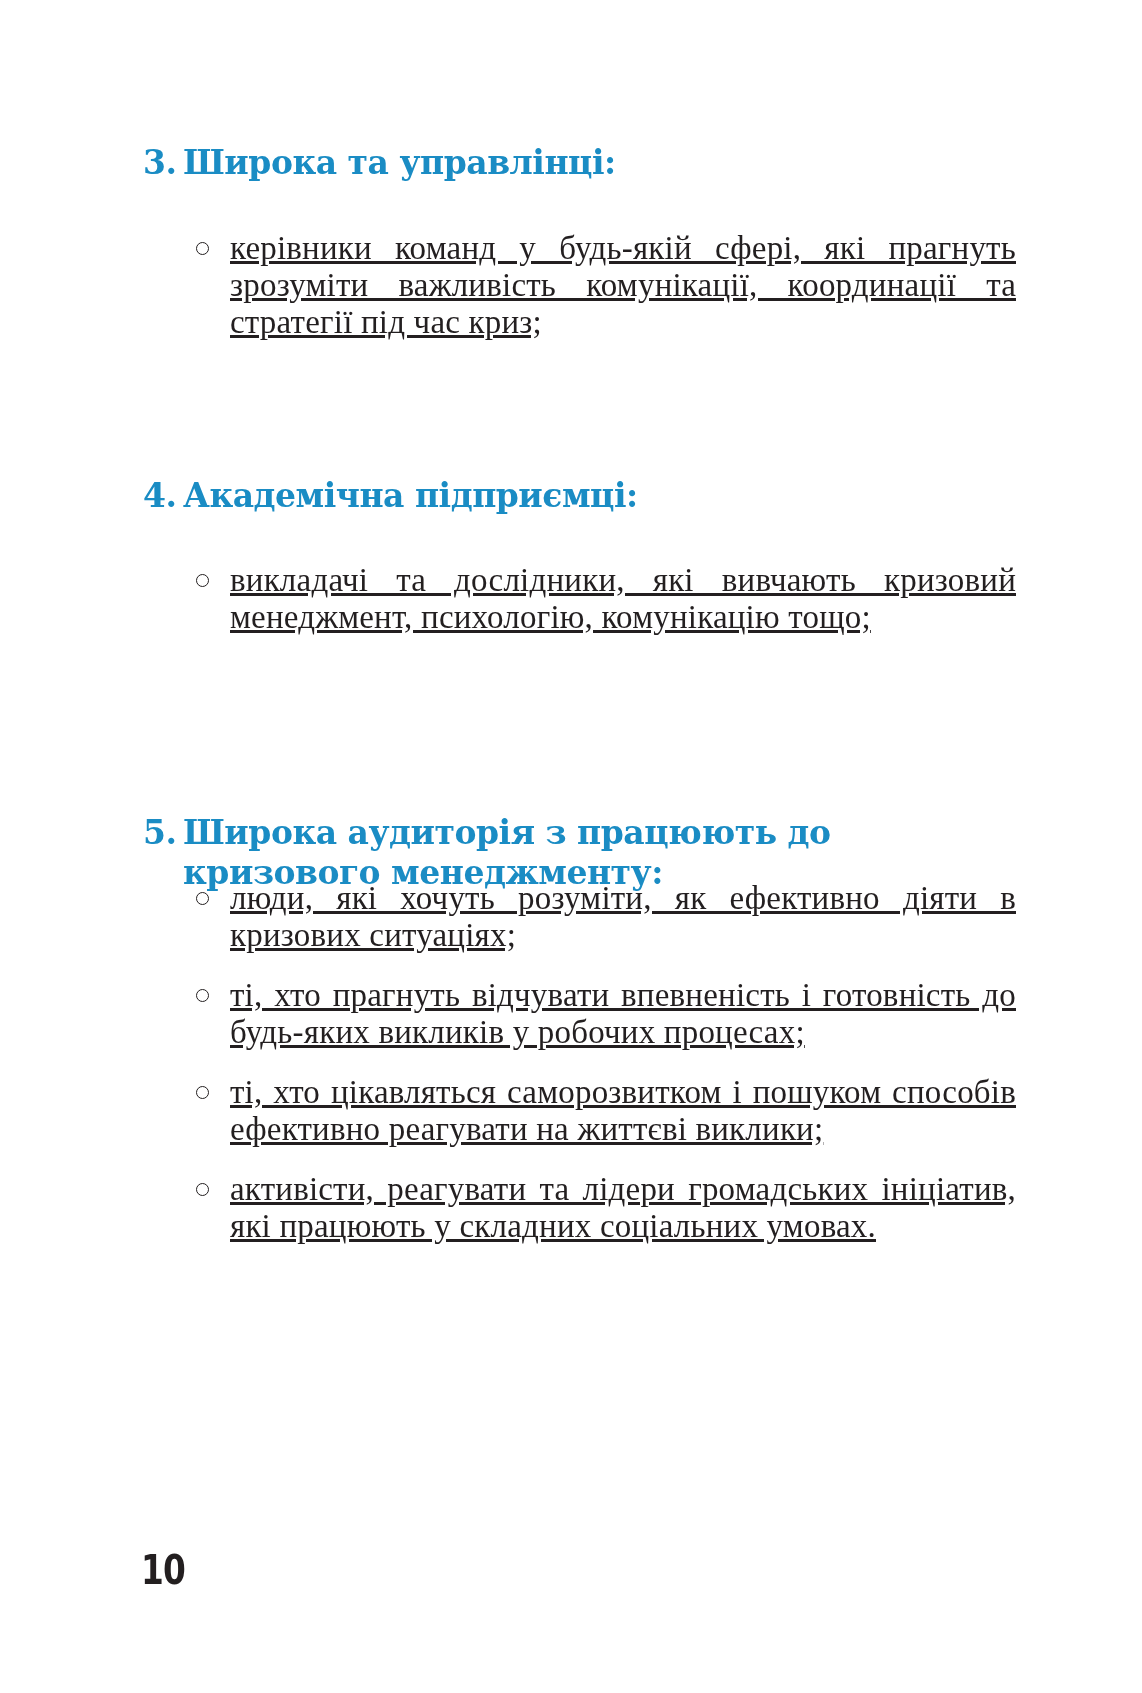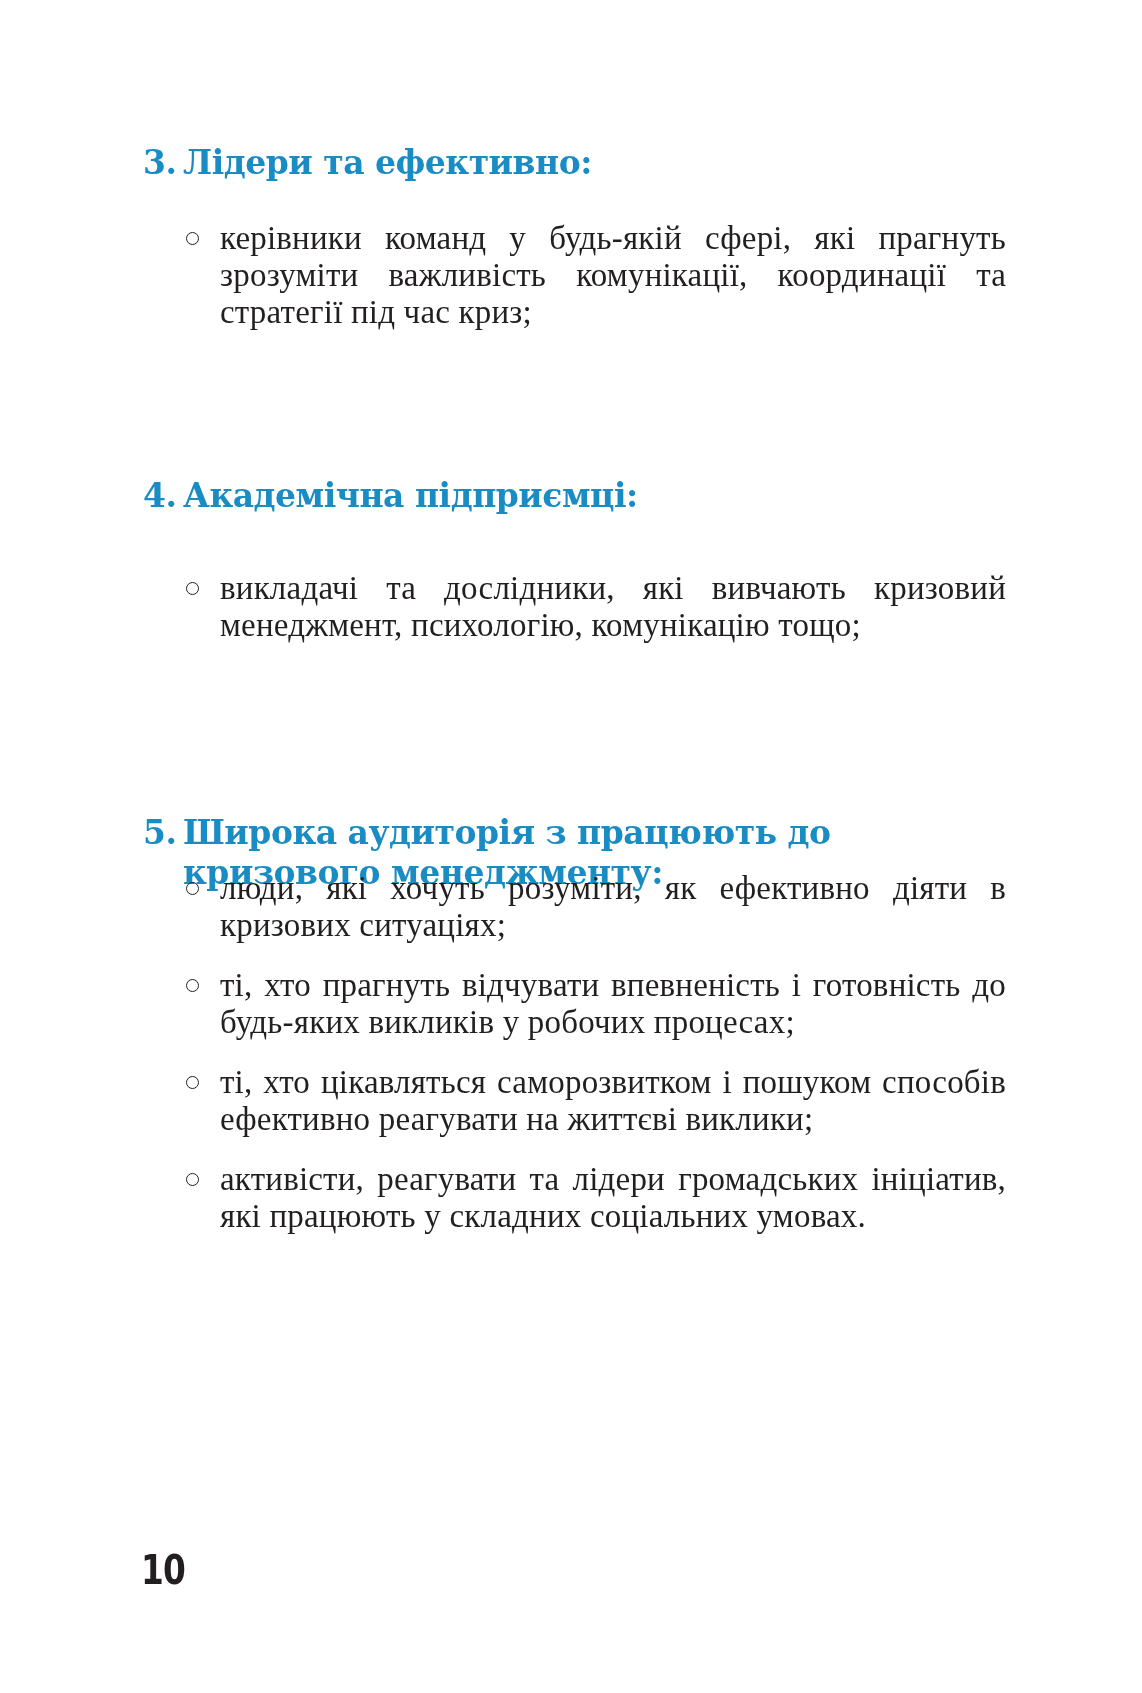--- a/index.html
+++ b/index.html
@@ -37,23 +37,24 @@
       flex: 0 0 auto;
       width: 40px;
     }
     .section-heading .txt {
       flex: 1 1 auto;
     }
     .bullet-list {
       position: absolute;
       left: 180px;
       width: 822px;
-      margin: 4px;
+      margin: 14px;
       padding: 0;
       list-style: none;
+      text-decoration: underline;
     }
     .bullet-item {
       position: relative;
       padding-left: 36px;
       font-family: "Liberation Serif", "DejaVu Serif", serif;
       font-size: 33px;
       line-height: 37px;
       text-align: justify;
       margin-bottom: 23px;
       letter-spacing: 0.2px;
@@ -82,34 +83,34 @@
       letter-spacing: -1px;
     }
   </style>
 </head>
 <body>
 
 <div class="page">
 
   <h2 class="section-heading" style="top:143px;">
     <span class="num">3.</span>
-    <span class="txt">Лідери та ефективно:</span>
+    <span class="txt">Широка та управлінці:</span>
   </h2>
   <ul class="bullet-list" style="top:216px;">
     <li class="bullet-item">
       <span class="bullet-marker"></span>
       <span>керівники команд у будь-якій сфері, які прагнуть зрозуміти важливість комунікації, координації та стратегії під час криз;</span>
     </li>
   </ul>
 
   <h2 class="section-heading" style="top:476px;">
     <span class="num">4.</span>
     <span class="txt">Академічна підприємці:</span>
   </h2>
-  <ul class="bullet-list" style="top:566px;">
+  <ul class="bullet-list" style="top:548px;">
     <li class="bullet-item">
       <span class="bullet-marker"></span>
       <span>викладачі та дослідники, які вивчають кризовий менеджмент, психологію, комунікацію тощо;</span>
     </li>
   </ul>
 
   <h2 class="section-heading" style="top:813px;">
     <span class="num">5.</span>
     <span class="txt">Широка аудиторія з працюють до кризового менеджменту:</span>
   </h2>

